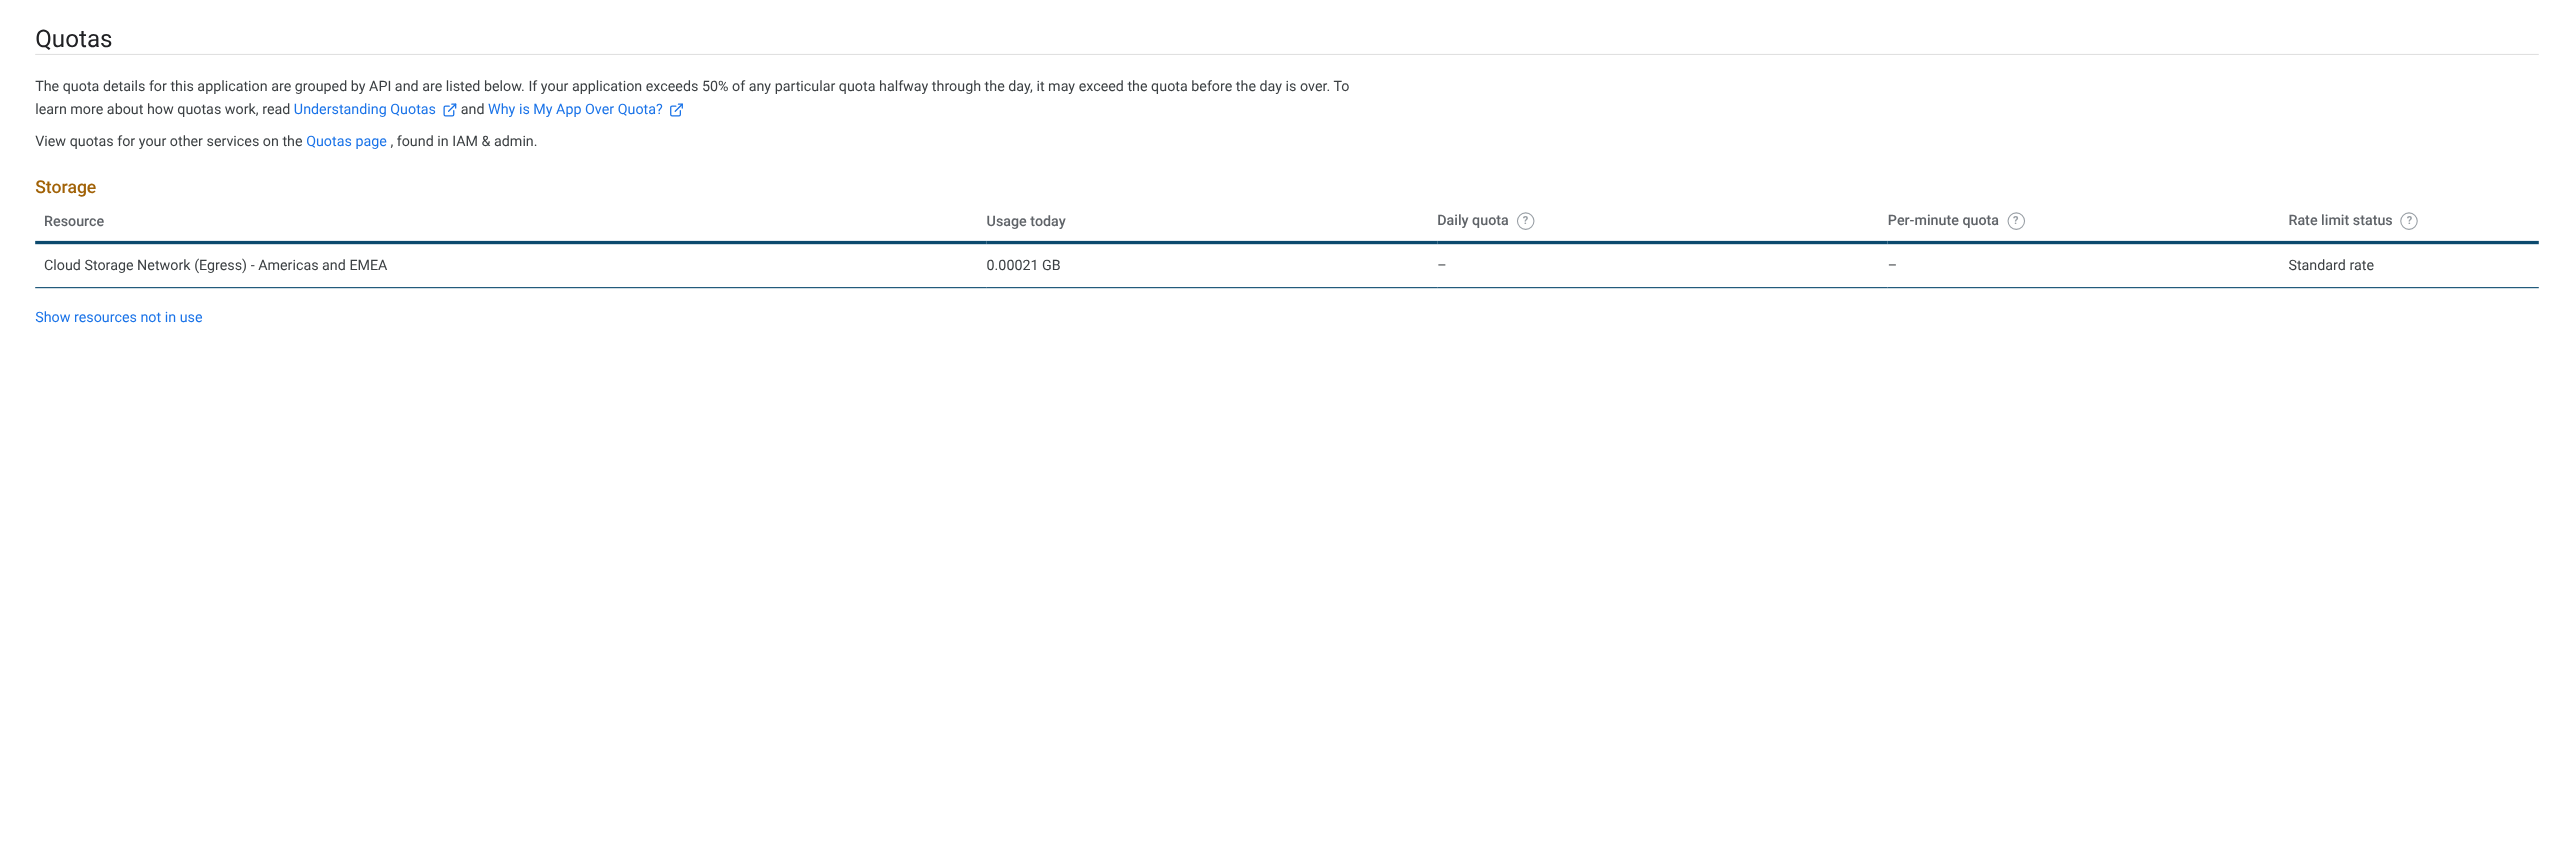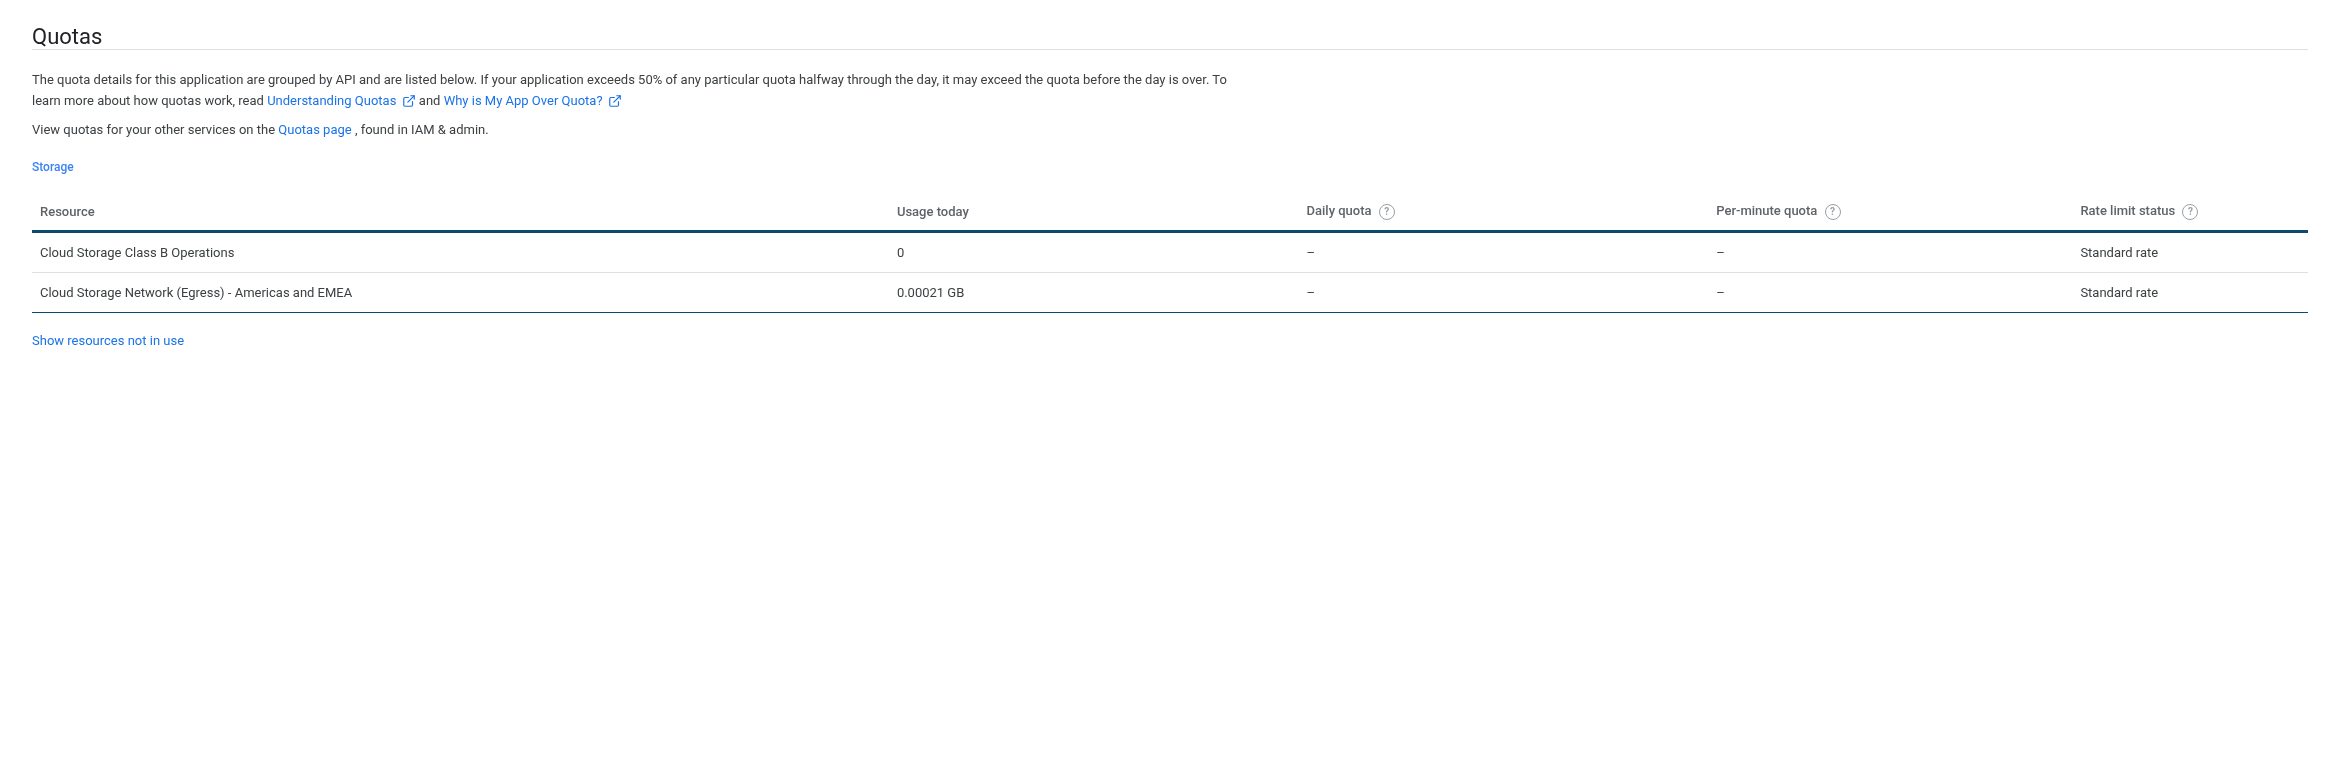--- a/index.html
+++ b/index.html
@@ -43,24 +43,24 @@
 
     .ext-icon {
       display: inline-block;
       width: 14px;
       height: 14px;
       vertical-align: middle;
       margin-left: 2px;
     }
 
     .section-title {
-      font-size: 12px;
+      font-size: 16px;
       font-weight: 500;
-      margin: 20px 0 19px 0;
-      color: #3b82f6;
+      margin: 20px 0 4px 0;
+      color: #a16207;
     }
 
     table {
       width: 100%;
       border-collapse: collapse;
       font-size: 13px;
     }
 
     thead tr {
       border-bottom: 3px solid #0c4a6e;
@@ -190,27 +190,20 @@
         <span>Per-minute quota</span>
         <span class="help-icon">?</span>
       </th>
       <th class="col-ratelimit">
         <span>Rate limit status</span>
         <span class="help-icon">?</span>
       </th>
     </tr>
   </thead>
   <tbody id="table-body">
-  <tr>
-        <td class="col-resource">Cloud Storage Class B Operations</td>
-        <td class="col-usage">0</td>
-        <td class="col-daily dash">–</td>
-        <td class="col-permin dash">–</td>
-        <td class="col-ratelimit">Standard rate</td>
-      </tr>
       <tr>
         <td class="col-resource">Cloud Storage Network (Egress) - Americas and EMEA</td>
         <td class="col-usage">0.00021 GB</td>
         <td class="col-daily dash">–</td>
         <td class="col-permin dash">–</td>
         <td class="col-ratelimit">Standard rate</td>
       </tr>
     </tbody>
 </table>
 

